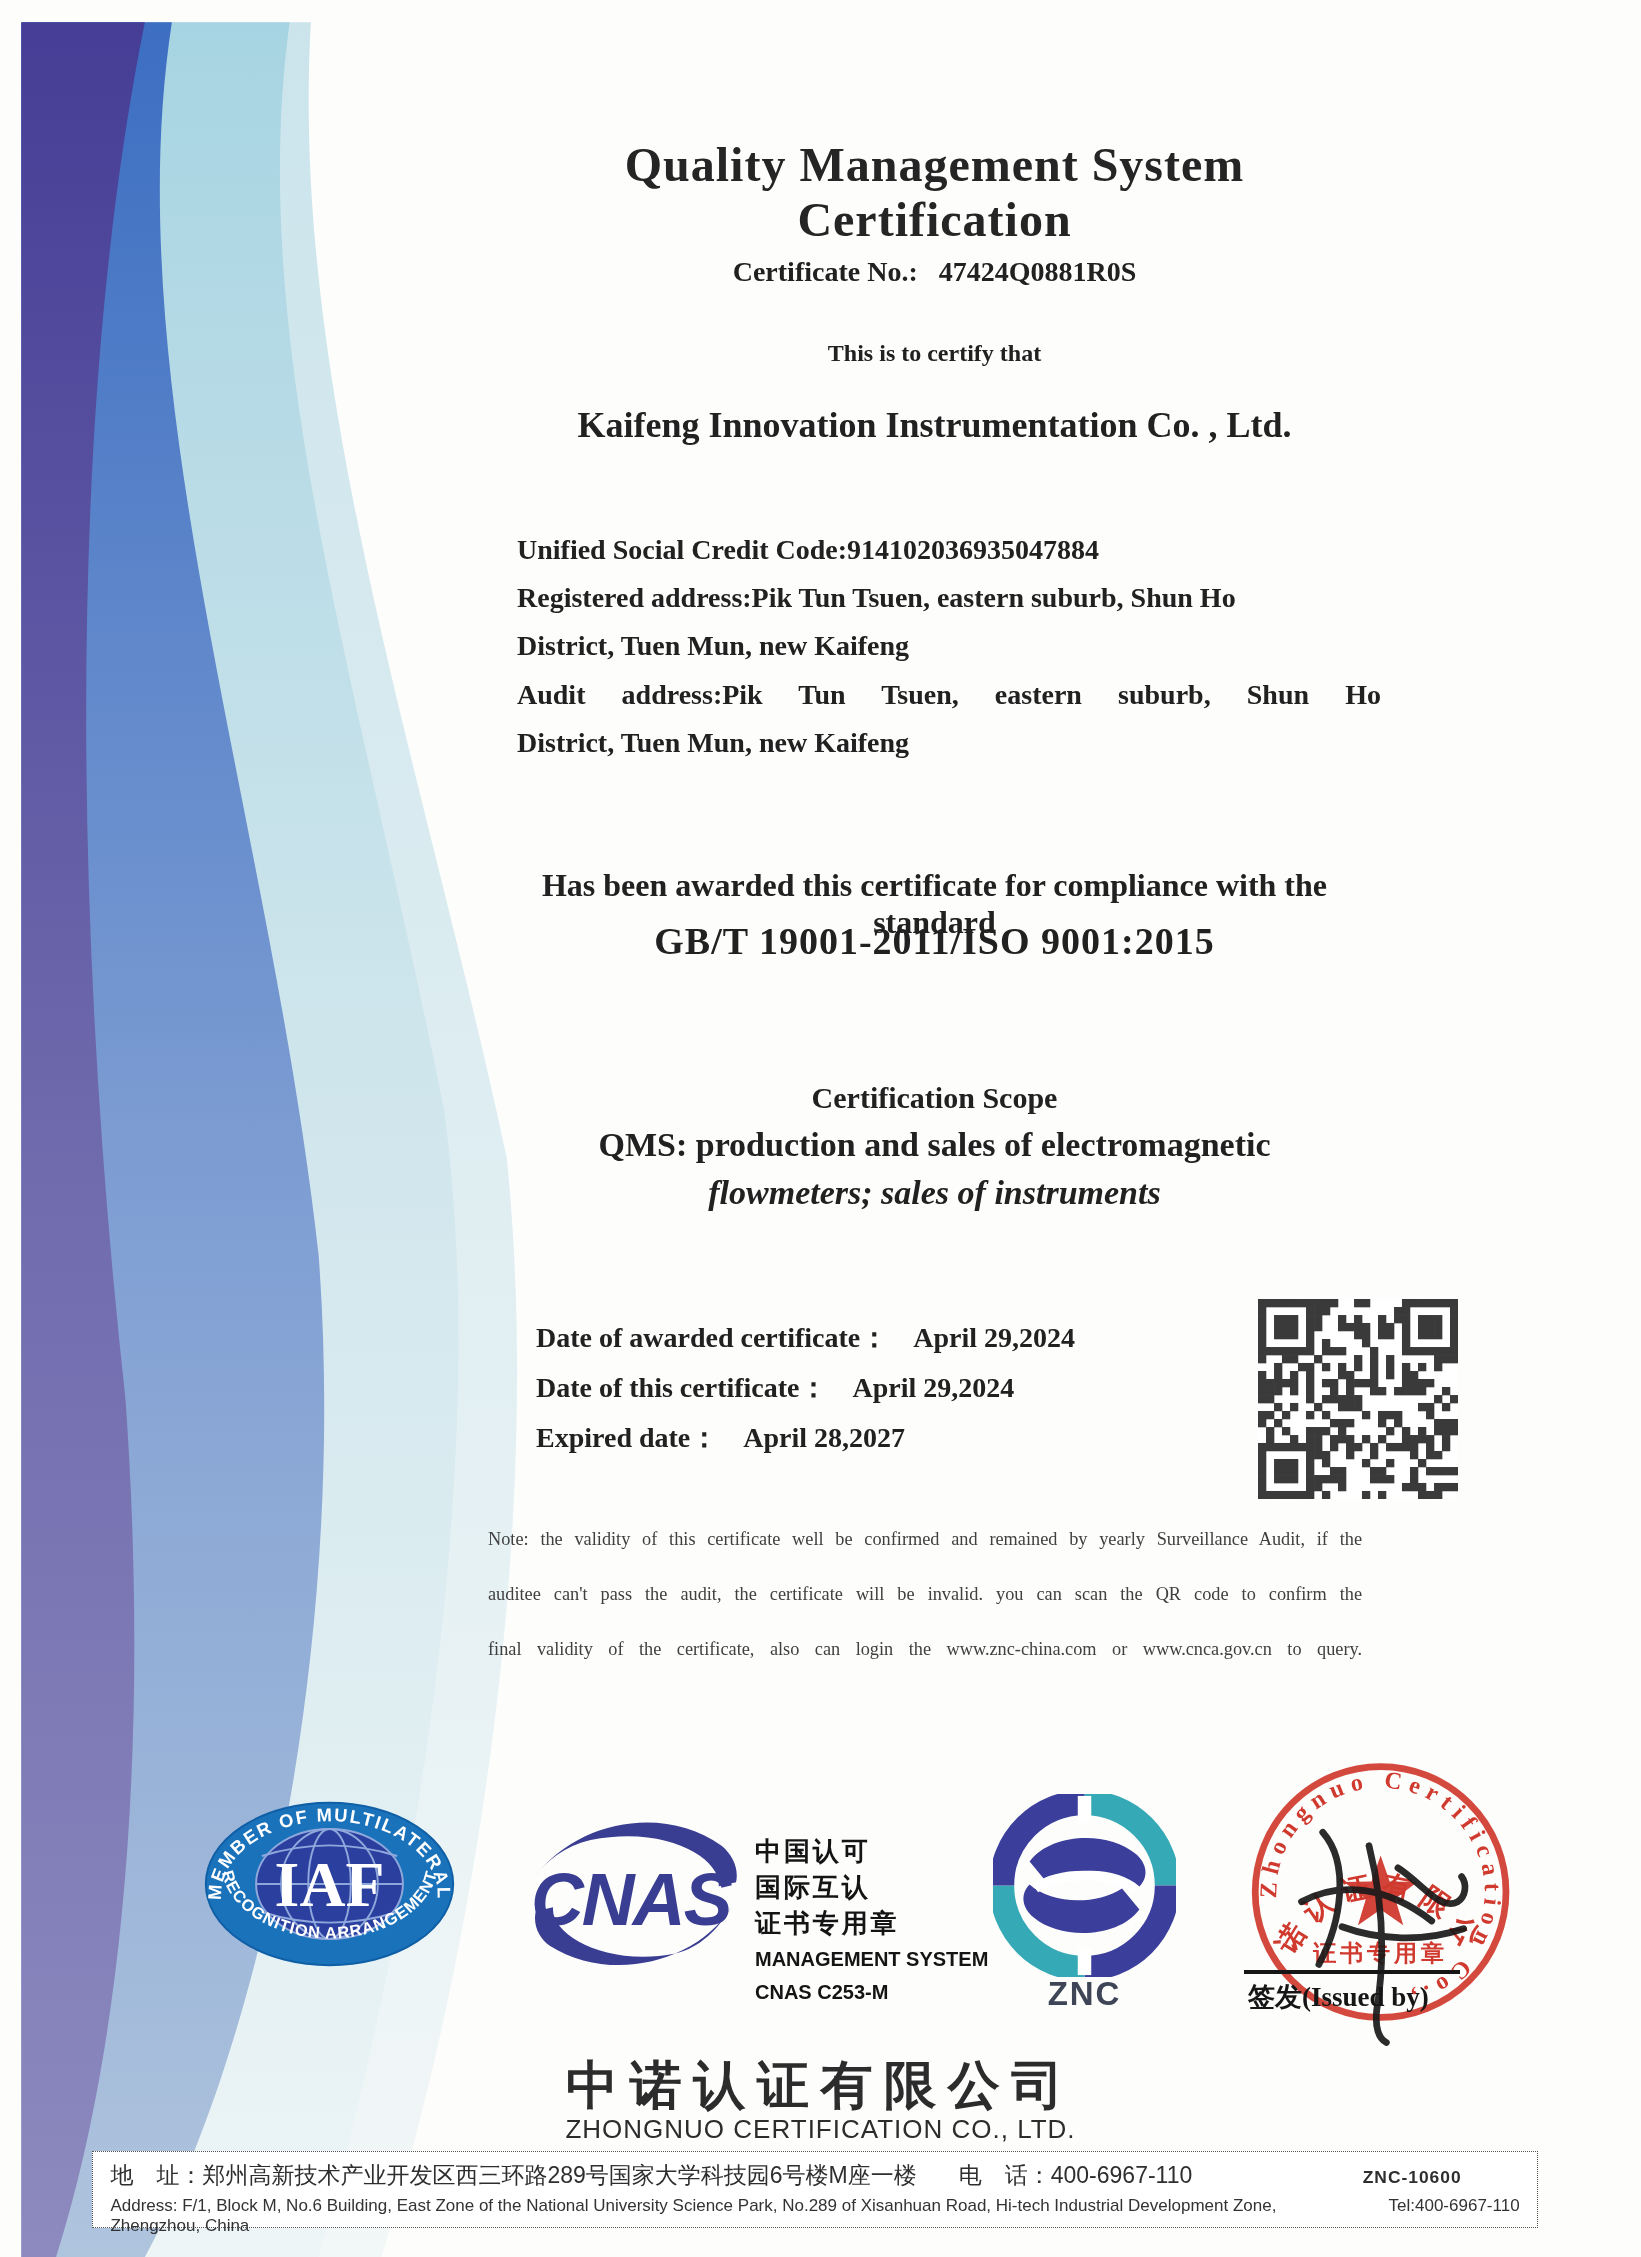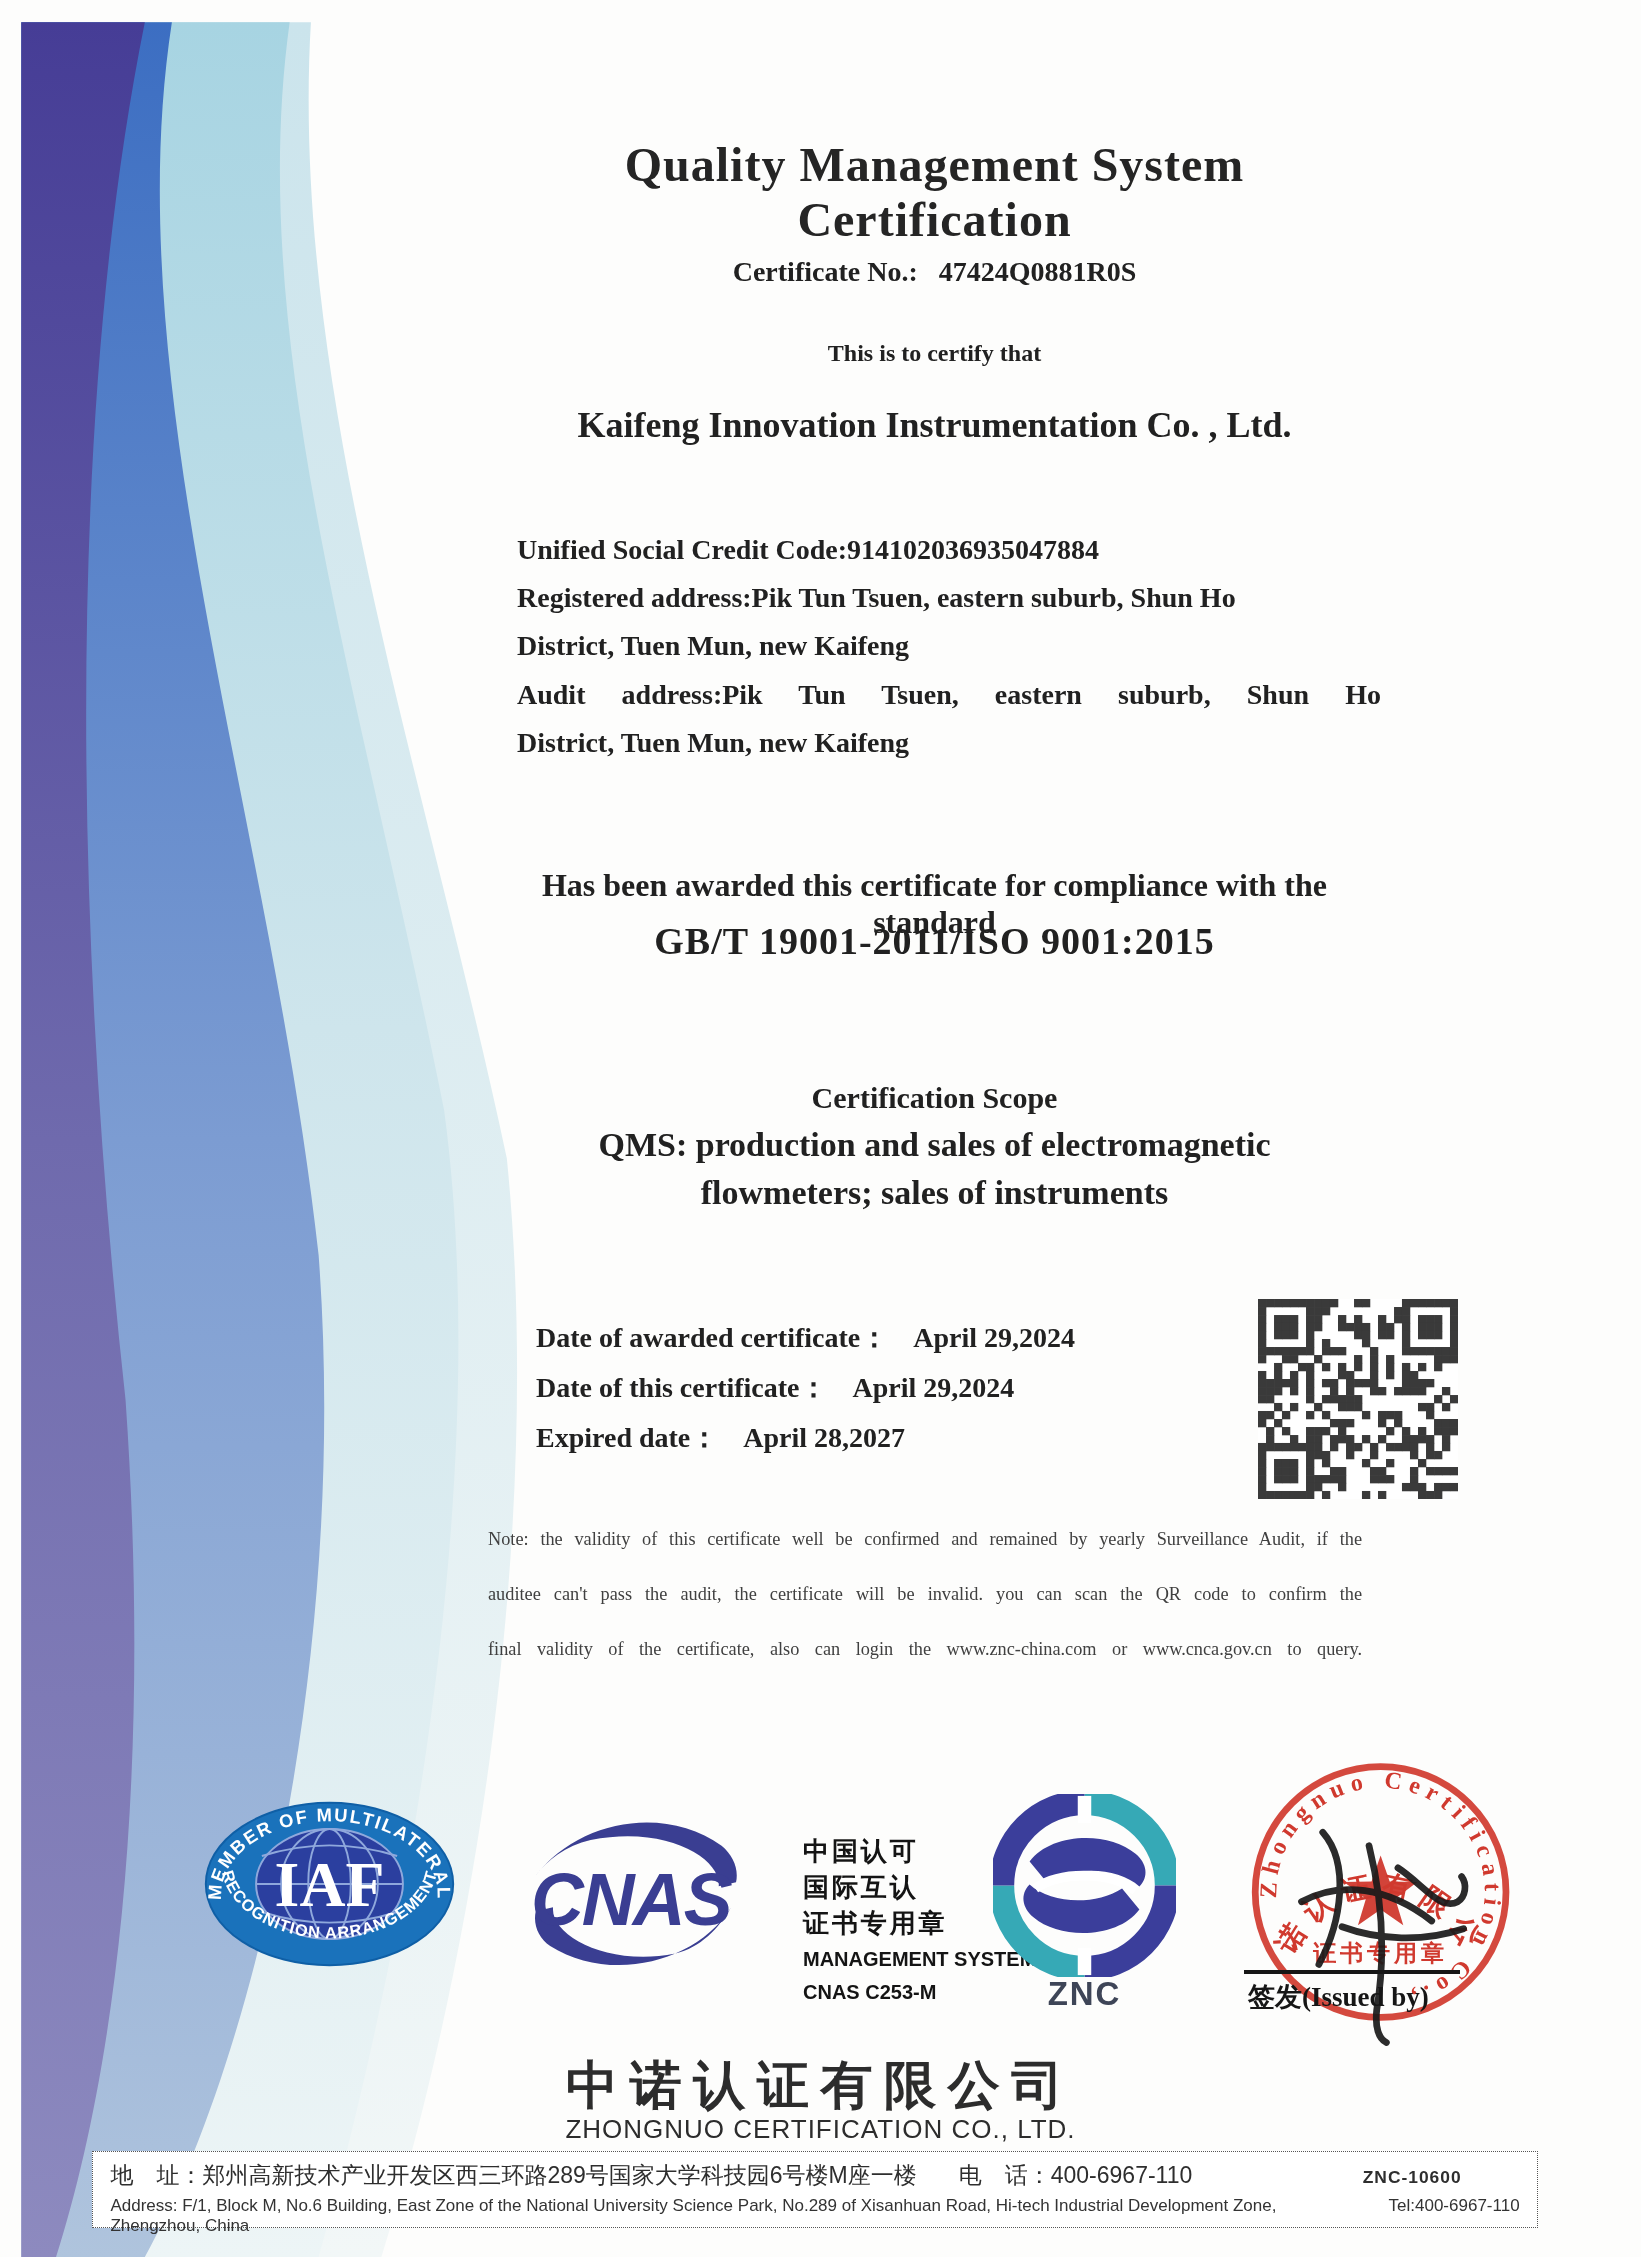--- a/index.html
+++ b/index.html
@@ -15,31 +15,31 @@
   .certno{position:absolute;left:0;width:100%;top:256px;font-size:28px;font-weight:bold;}
   .certno .num{margin-left:21px;}
   .certify{position:absolute;left:0;width:100%;top:340px;font-size:24px;font-weight:bold;}
   .company{position:absolute;left:0;width:100%;top:404px;font-size:36px;font-weight:bold;}
   .infoline{position:absolute;left:29px;width:864px;font-size:28px;font-weight:bold;line-height:48px;}
   .jl{text-align:justify;text-align-last:justify;}
   .award{position:absolute;left:0;width:100%;top:867px;font-size:32px;font-weight:bold;}
   .standard{position:absolute;left:0;width:100%;top:919px;font-size:38px;font-weight:bold;letter-spacing:1px;}
   .scopetitle{position:absolute;left:0;width:100%;top:1081px;font-size:30px;font-weight:bold;}
   .scope1{position:absolute;left:0;width:100%;top:1126px;font-size:34px;font-weight:bold;}
-  .scope2{position:absolute;left:0;width:100%;top:1174px;font-size:34px;font-weight:bold;}
+  .scope2{position:absolute;left:0;width:100%;top:1174px;font-size:34px;font-weight:bold;font-style:italic;}
   .dates{position:absolute;left:48px;top:1313px;font-size:28px;font-weight:bold;line-height:50px;}
   .dates .val{margin-left:25px;}
   .note{position:absolute;left:488px;top:1512px;width:874px;font-size:18.3px;font-weight:normal;
         line-height:55px;z-index:1;color:#404040;}
   .note div{text-align:justify;text-align-last:justify;}
   
   #qrbox{position:absolute;left:1258px;top:1299px;width:200px;height:200px;z-index:1;background:#fff;}
   
   .logo{z-index:2;}
-  .cnas-text{position:absolute;left:755px;top:1833px;z-index:2;font-family:"Liberation Sans","DejaVu Sans",sans-serif;color:#141414;margin-left:48px;}
+  .cnas-text{position:absolute;left:755px;top:1833px;z-index:2;font-family:"Liberation Sans","DejaVu Sans",sans-serif;color:#141414;}
   .cnas-text .cn{font-size:26px;font-weight:bold;line-height:36px;letter-spacing:2.9px;}
   .cnas-text .en{font-size:20px;font-weight:bold;line-height:29px;margin-top:3.9px;}
   .znc-label{position:absolute;left:993px;top:1975px;width:183px;text-align:center;z-index:2;
              font-family:"Liberation Sans","DejaVu Sans",sans-serif;font-size:33px;font-weight:bold;color:#3e4557;letter-spacing:1.9px;}
   .issuedline{position:absolute;left:1244px;top:1970px;width:216px;height:3.9px;background:#161616;z-index:3;}
   .issuedby{position:absolute;left:1248px;top:1979px;z-index:3;font-size:27px;color:#161616;font-weight:bold;}
   
   .issuer-cn{position:absolute;left:0;width:1641px;top:2051px;text-align:center;z-index:1;
              font-family:"Liberation Sans","DejaVu Sans",sans-serif;font-size:52px;font-weight:bold;color:#2c2c2c;letter-spacing:11.6px;}
   .issuer-en{position:absolute;left:0;width:1641px;top:2114px;text-align:center;z-index:1;

